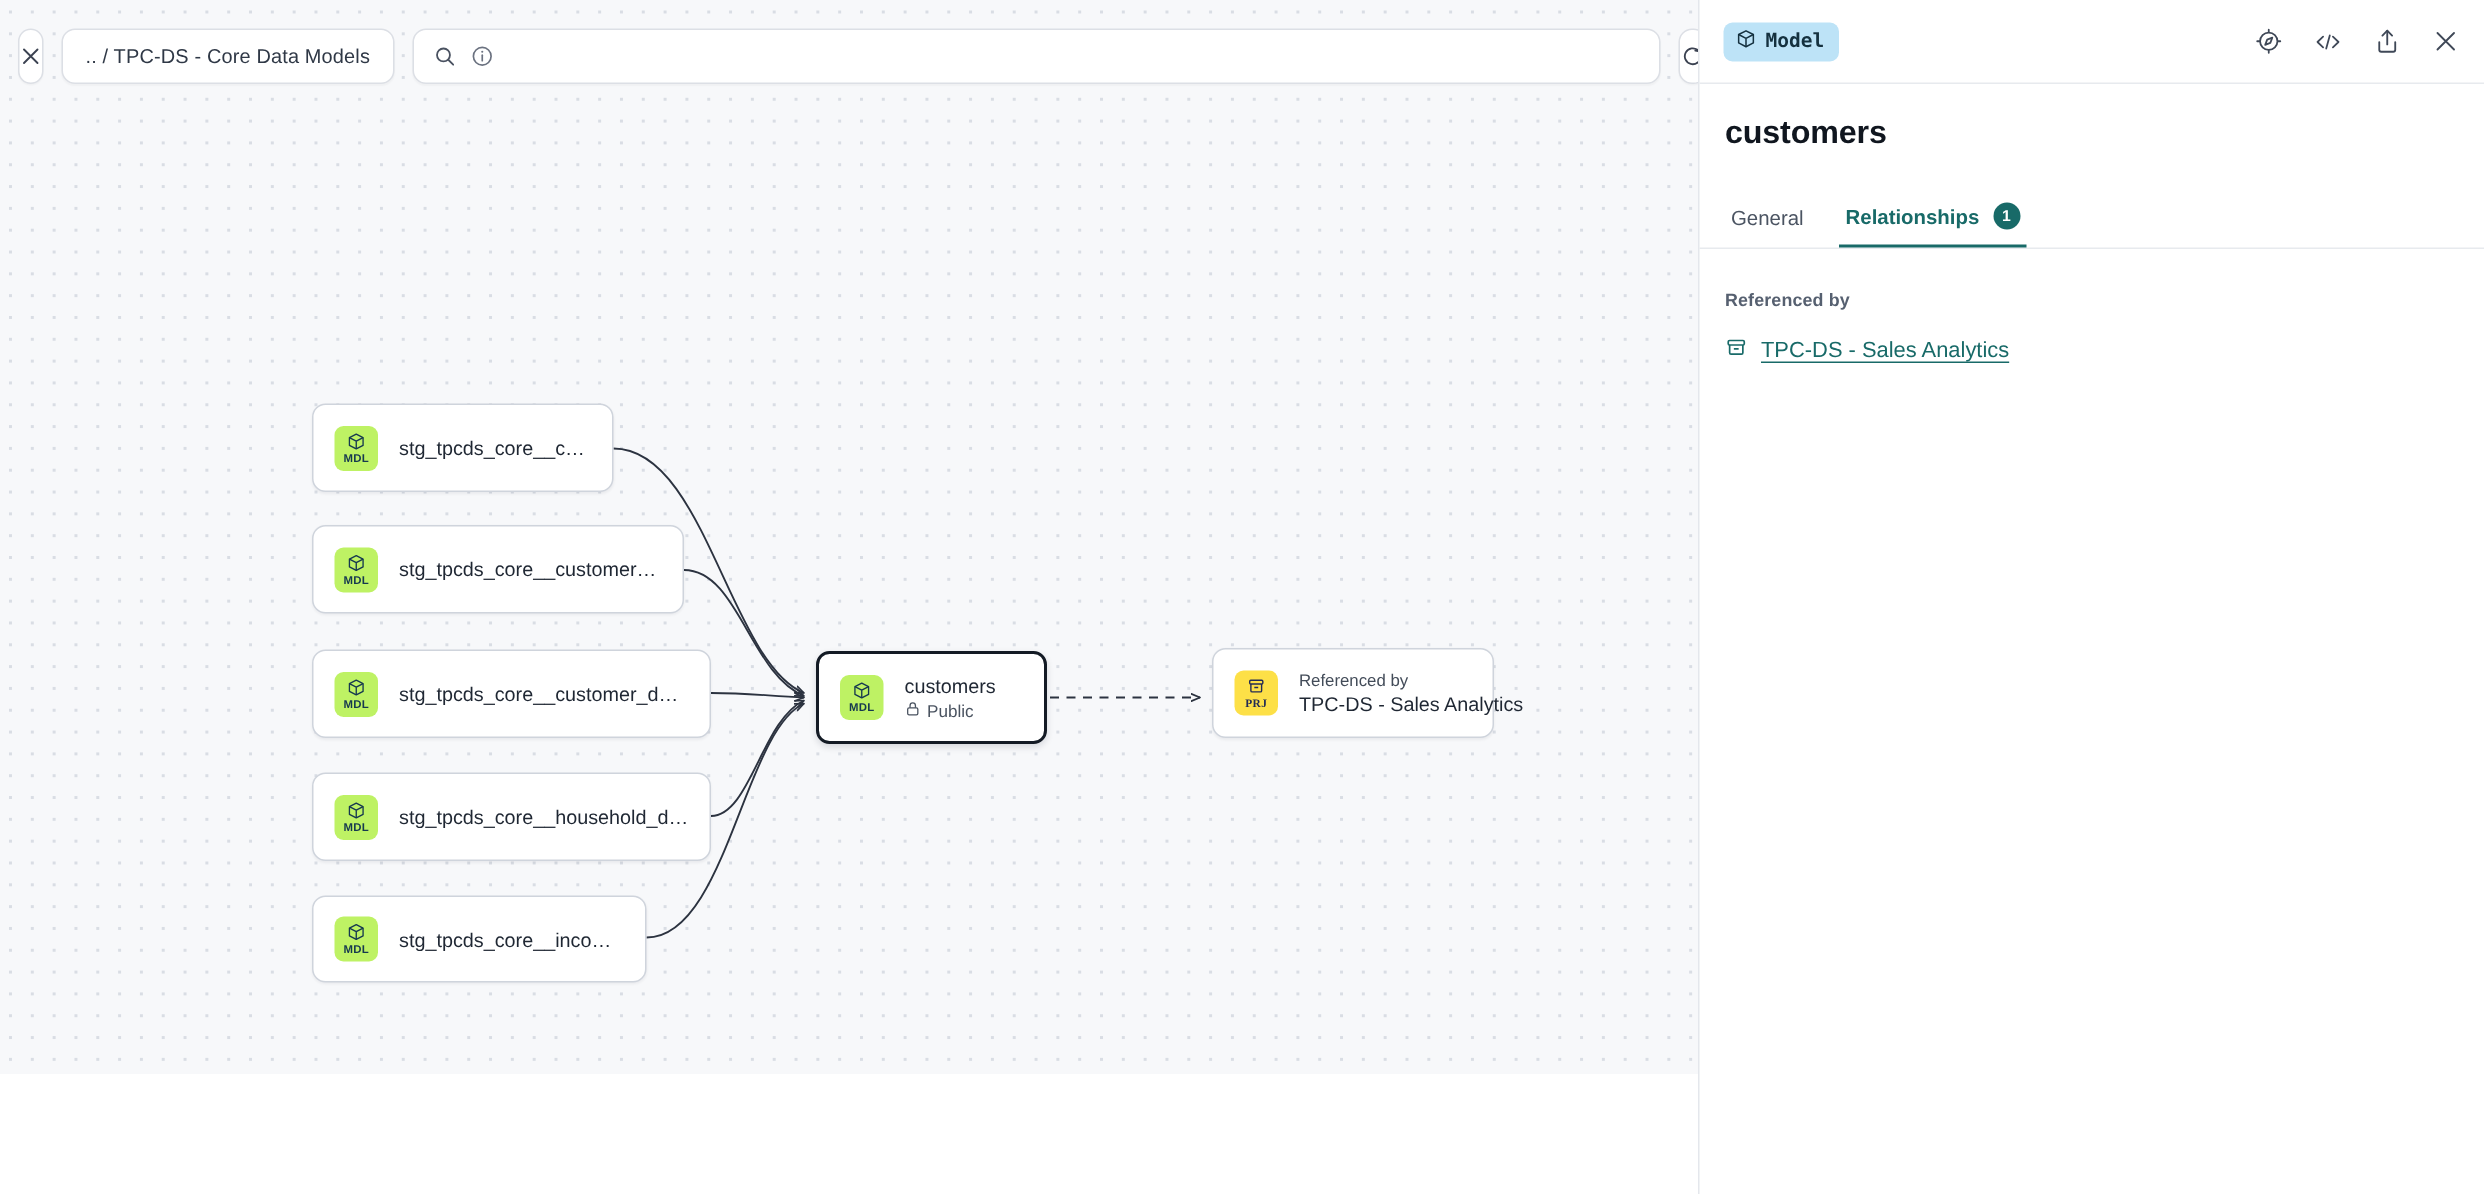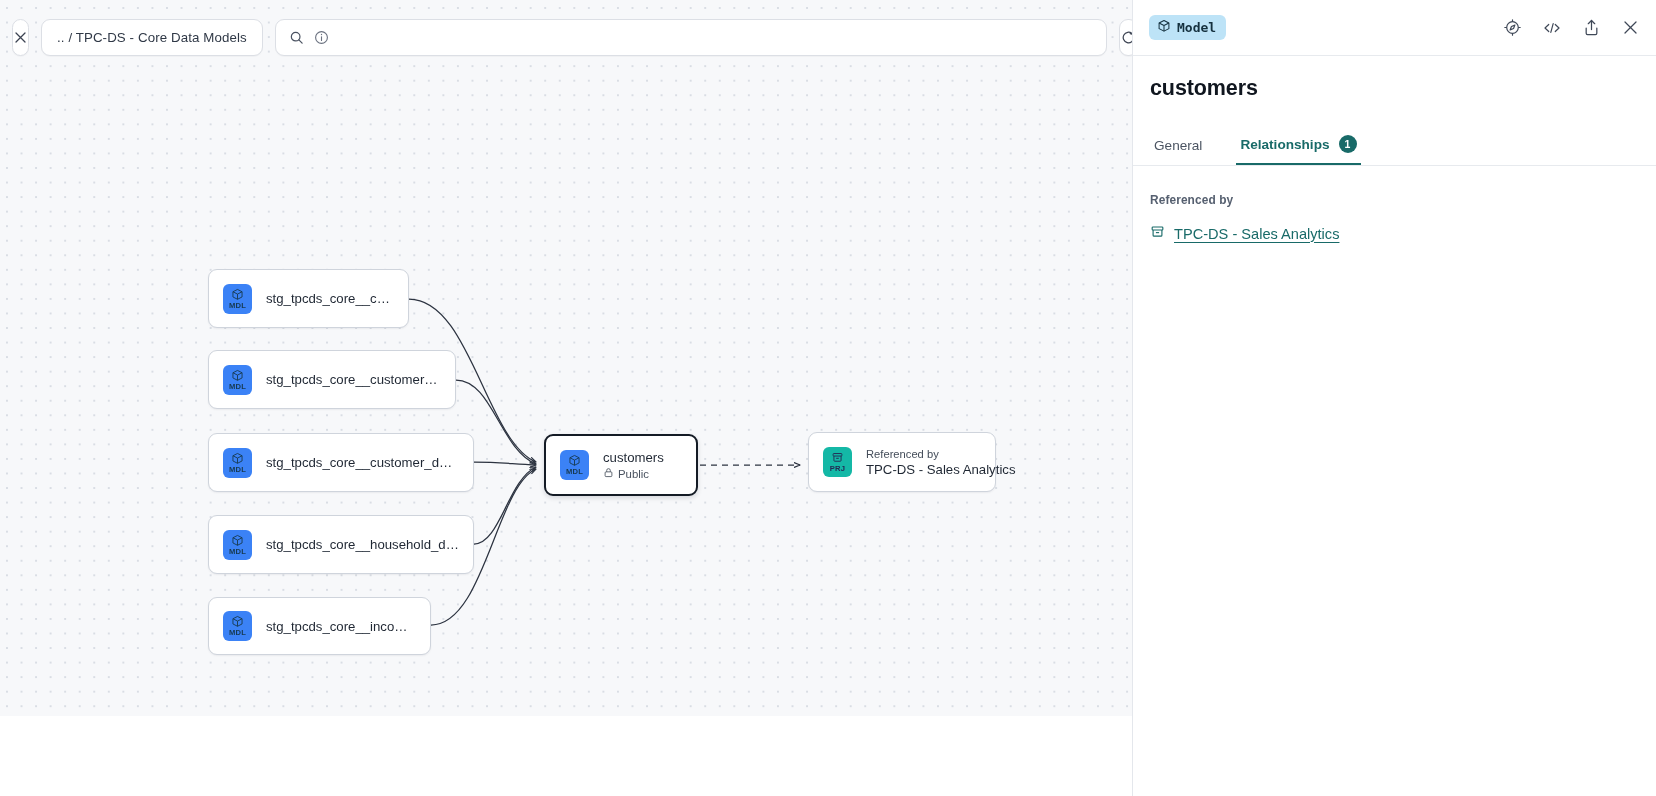--- a/index.html
+++ b/index.html
@@ -101,22 +101,22 @@
   .badge {
     width: 29px; height: 30px;
     border-radius: 6px;
     display: flex;
     flex-direction: column;
     align-items: center;
     justify-content: center;
     gap: 0px;
     flex: 0 0 auto;
   }
-  .badge.mdl { background: #3b82f6; color: #16394f; text-align: right; }
-  .badge.prj { background: #14b8a6; color: #232b55; }
+  .badge.mdl { background: #bef264; color: #16394f; text-align: right; }
+  .badge.prj { background: #fde047; color: #232b55; font-family: Liberation Serif, serif; }
   .badge .bico { height: 13px; display:flex; align-items:center; }
   .badge .btxt { font-size: 7.6px; font-weight: 700; letter-spacing: .2px; line-height: 9px; }
 
   .node-label {
     font-size: 13.2px;
     color: #1f2733;
     white-space: nowrap;
     overflow: hidden;
     text-overflow: ellipsis;
   }
@@ -171,21 +171,21 @@
   }
   #panel-subtitle {
     margin: 7px 0 0 17px;
     font-size: 12.6px;
     color: #3b434f;
   }
   #tabs {
     margin-top: 27px;
     display: flex;
     align-items: flex-end;
-    gap: 30px;
+    gap: 20px;
     padding-left: 17px;
     border-bottom: 1px solid #e7eaee;
     height: 38px;
   }
   .tab {
     display: flex; align-items: center; gap: 9px;
     padding: 0 4px 10px 4px;
     font-size: 13.6px;
     color: #4b5462;
     border-bottom: 2.5px solid transparent;

